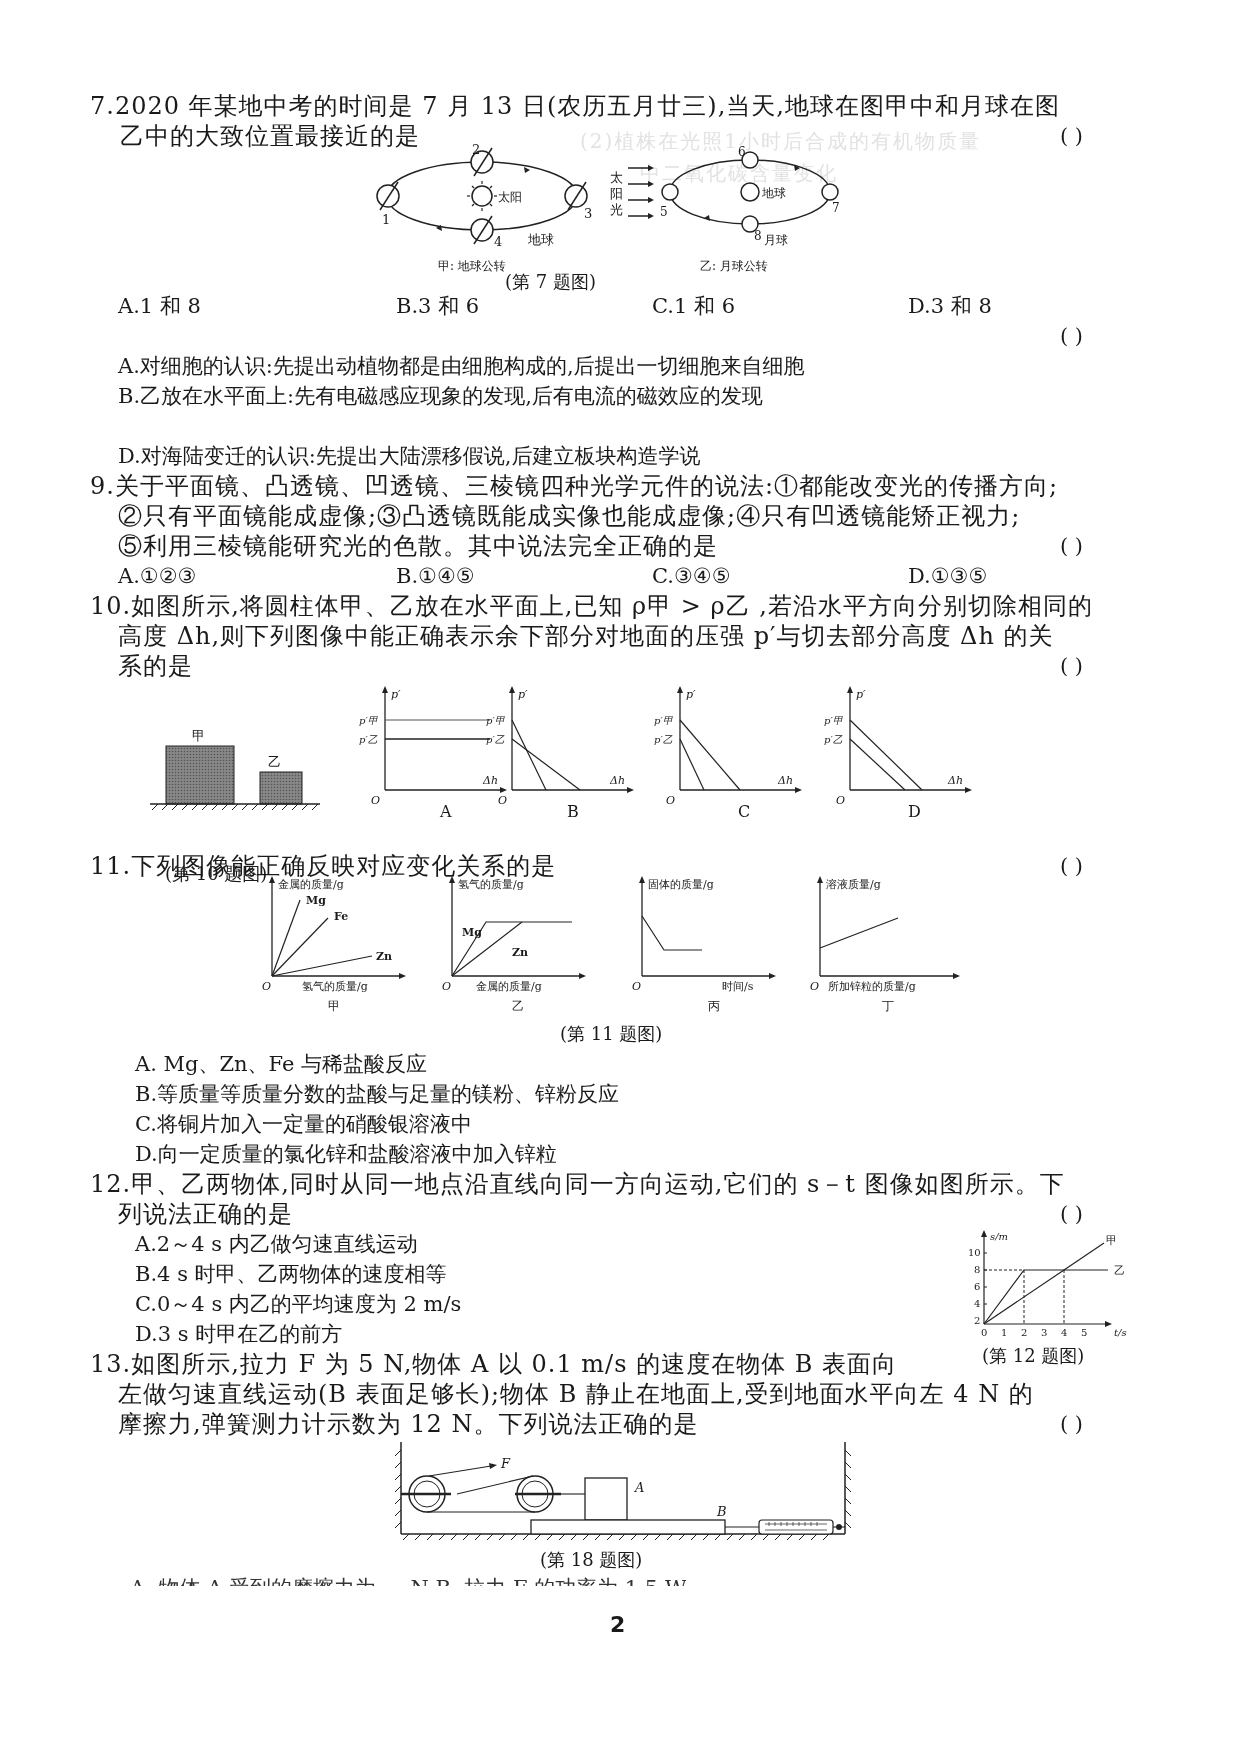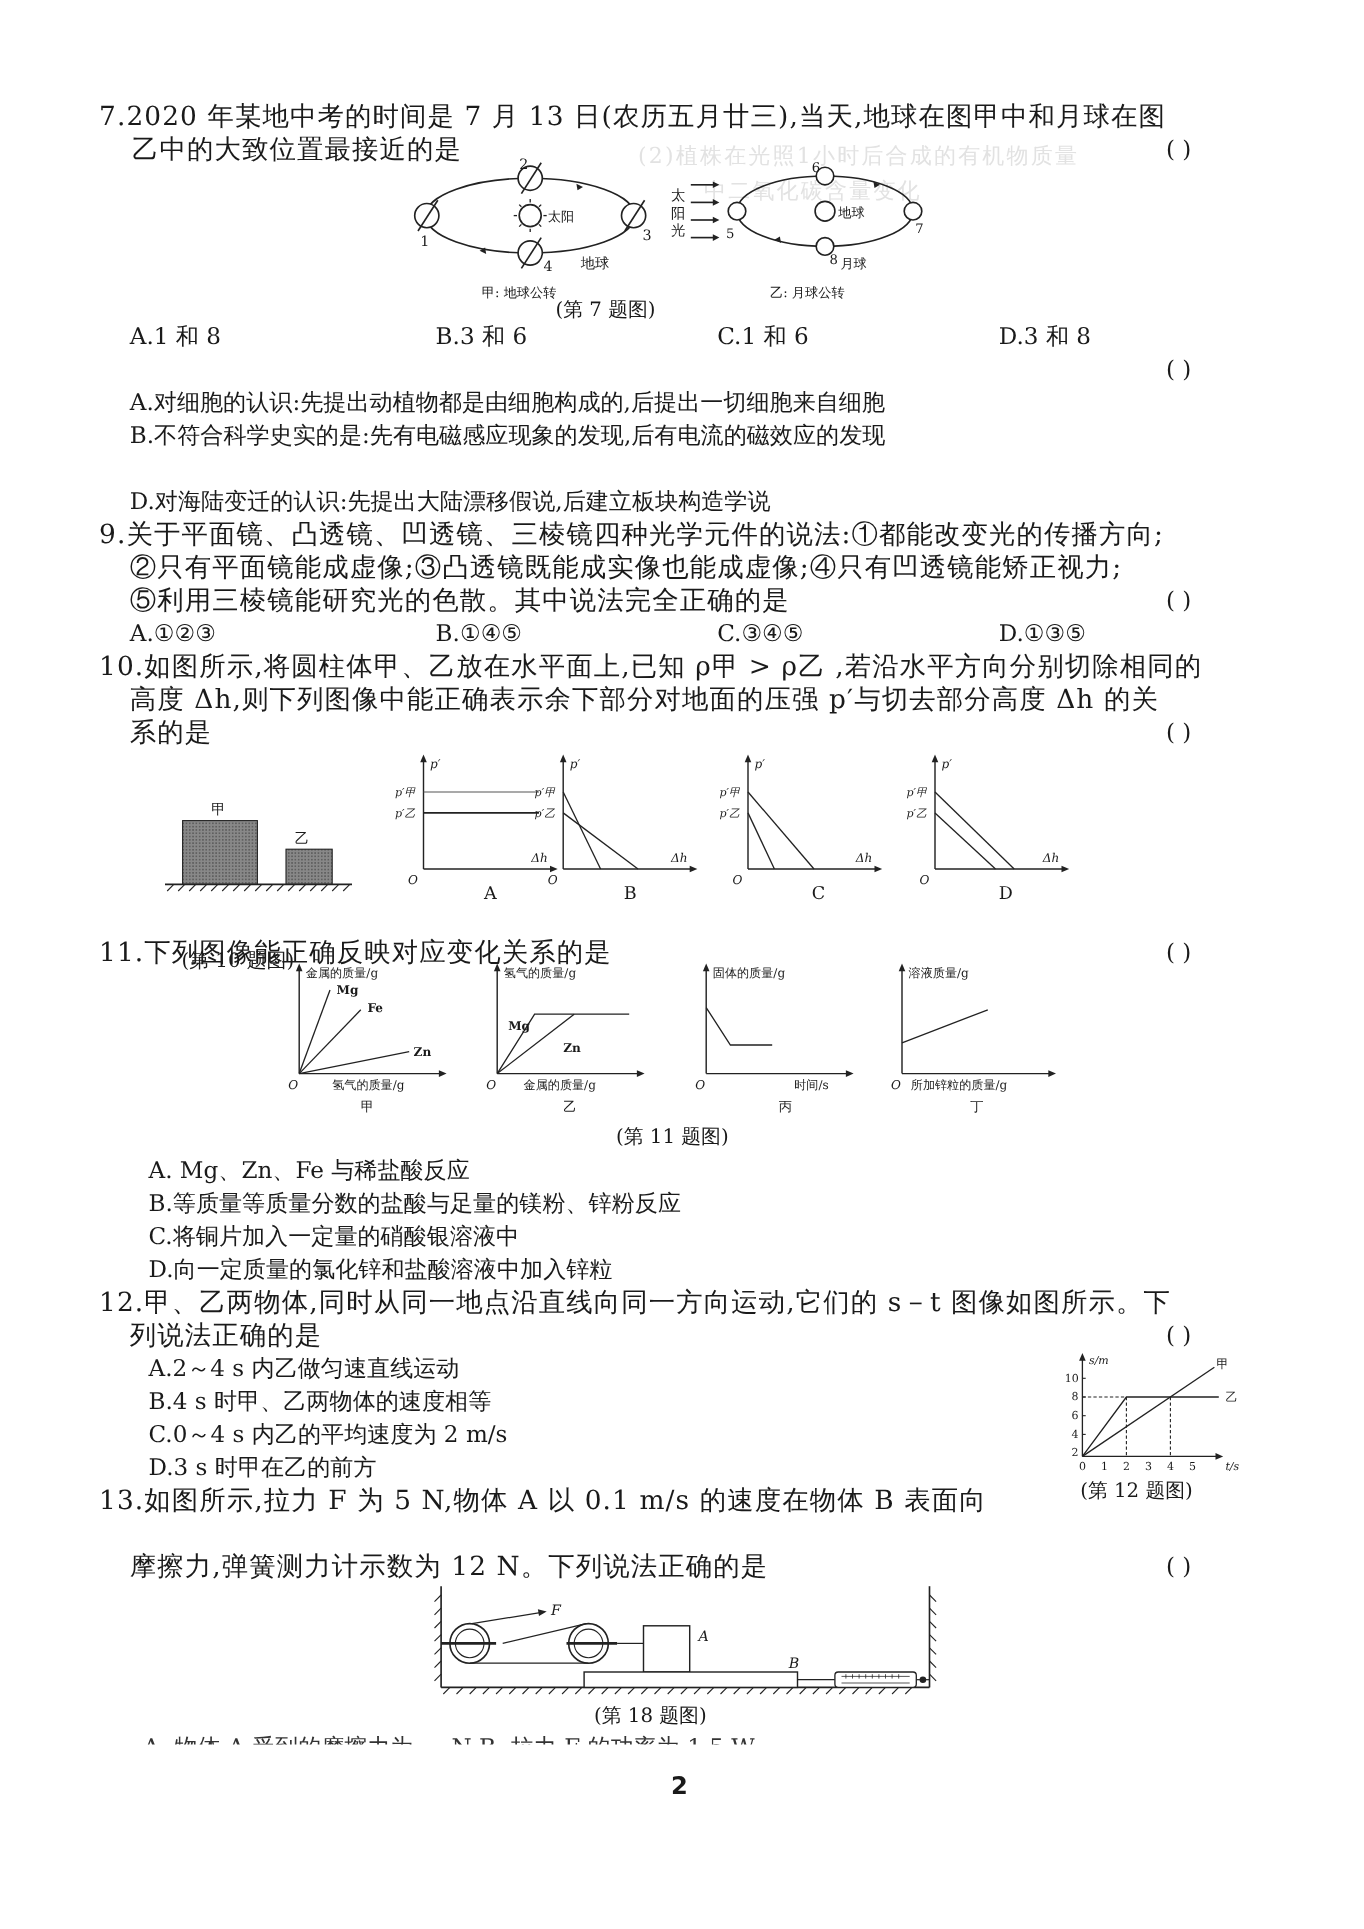--- a/index.html
+++ b/index.html
@@ -97,21 +97,21 @@
   </div>
   <div class="caption" style="left:505px;top:270px;">(第 7 题图)</div>
 
   <div class="opt" style="left:118px;top:292px;">A.1 和 8</div>
   <div class="opt" style="left:396px;top:292px;">B.3 和 6</div>
   <div class="opt" style="left:652px;top:292px;">C.1 和 6</div>
   <div class="opt" style="left:908px;top:292px;">D.3 和 8</div>
 
   <div class="paren" style="left:1060px;top:322px;">(     )</div>
   <div class="opt" style="left:118px;top:352px;">A.对细胞的认识:先提出动植物都是由细胞构成的,后提出一切细胞来自细胞</div>
-  <div class="opt" style="left:118px;top:382px;">B.不符合科学史实的是:先有电磁感应现象的发现,后有电流的磁效应的发现</div>
+  <div class="opt" style="left:118px;top:382px;">B.乙放在水平面上:先有电磁感应现象的发现,后有电流的磁效应的发现</div>
   <div class="opt" style="left:118px;top:442px;">D.对海陆变迁的认识:先提出大陆漂移假说,后建立板块构造学说</div>
 
   <div class="line" style="left:90px;top:472px;">9.关于平面镜、凸透镜、凹透镜、三棱镜四种光学元件的说法:①都能改变光的传播方向;</div>
   <div class="line" style="left:118px;top:502px;">②只有平面镜能成虚像;③凸透镜既能成实像也能成虚像;④只有凹透镜能矫正视力;</div>
   <div class="line" style="left:118px;top:532px;">⑤利用三棱镜能研究光的色散。其中说法完全正确的是</div>
   <div class="paren" style="left:1060px;top:532px;">(     )</div>
   <div class="opt" style="left:118px;top:562px;">A.①②③</div>
   <div class="opt" style="left:396px;top:562px;">B.①④⑤</div>
   <div class="opt" style="left:652px;top:562px;">C.③④⑤</div>
   <div class="opt" style="left:908px;top:562px;">D.①③⑤</div>
@@ -333,20 +333,21 @@
       <line x1="4" y1="38" x2="44" y2="38" stroke="#222" stroke-width="1" stroke-dasharray="3,2"></line>
       <line x1="44" y1="38" x2="44" y2="92" stroke="#222" stroke-width="1" stroke-dasharray="3,2"></line>
       <line x1="84" y1="38" x2="84" y2="92" stroke="#222" stroke-width="1" stroke-dasharray="3,2"></line>
       <text class="svgtxt" x="126" y="12" font-size="11">甲</text>
       <text class="svgtxt" x="134" y="42" font-size="11">乙</text>
     </svg>
   </div>
   <div class="caption" style="left:982px;top:1344px;">(第 12 题图)</div>
 
   <div class="line" style="left:90px;top:1350px;">13.如图所示,拉力 F 为 5 N,物体 A 以 0.1 m/s 的速度在物体 B 表面向</div>
+  <div class="line" style="left:118px;top:1380px;">左做匀速直线运动(B 表面足够长);物体 B 静止在地面上,受到地面水平向左 4 N 的</div>
   <div class="line" style="left:118px;top:1410px;">摩擦力,弹簧测力计示数为 12 N。下列说法正确的是</div>
   <div class="paren" style="left:1060px;top:1410px;">(     )</div>
 
   <div class="fig" style="left:395px;top:1442px;">
     <svg width="460" height="100" viewBox="0 0 460 100">
 
       <line x1="6" y1="0" x2="6" y2="92" stroke="#222" stroke-width="1.5"></line>
       <line x1="450" y1="0" x2="450" y2="92" stroke="#222" stroke-width="1.5"></line>
       <g stroke="#222" stroke-width="1">
         <line x1="6" y1="8" x2="0" y2="14"></line>

